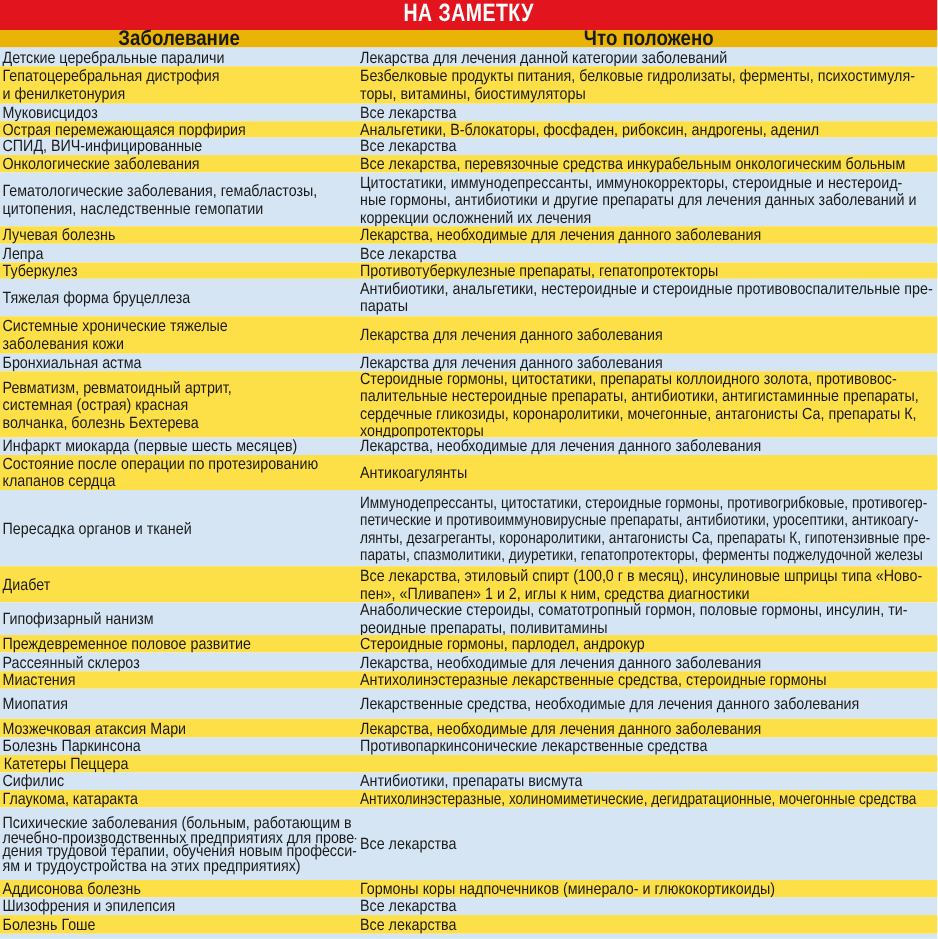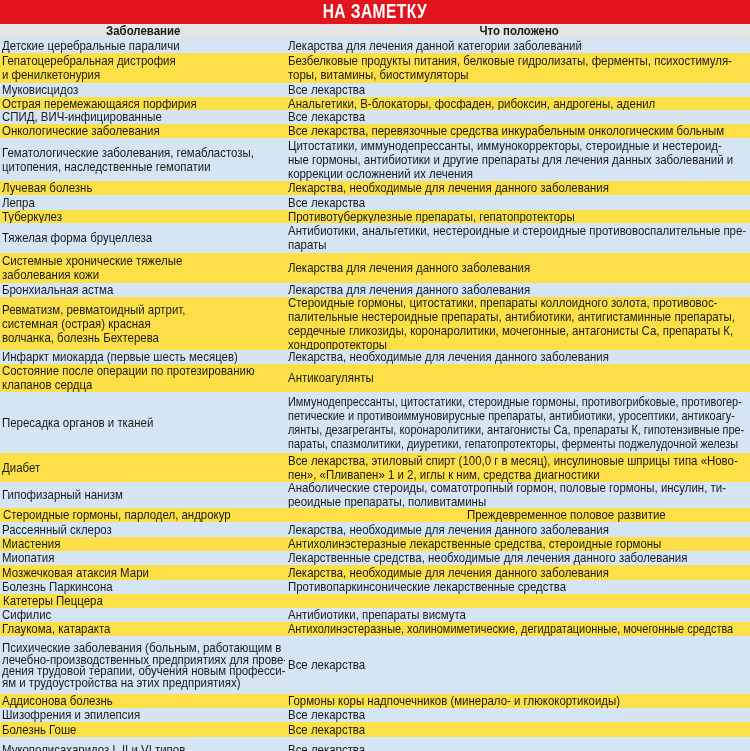--- a/index.html
+++ b/index.html
@@ -1,19 +1,19 @@
 <!DOCTYPE html>
 <html><head>
 <meta charset="utf-8">
 <style>
   html, body { margin: 0; padding: 0; background: #ffffff; }
   body { width: 750px; height: 751px; overflow: hidden; font-family: "Liberation Sans", sans-serif; color: #1a1a1a; }
   .banner { height: 24px; background: #e2151f; display: flex; align-items: flex-start; justify-content: center; }
   .banner-title { color: #fff; font-weight: bold; font-size: 20px; letter-spacing: 0.5px; transform: scaleX(0.78); display: inline-block; }
-  .hdr { display: flex; height: 14px; background: #e5e5e5; font-weight: bold; font-size: 13px; line-height: 14px; }
+  .hdr { display: flex; height: 14px; background: #eab308; font-weight: bold; font-size: 17px; line-height: 14px; }
   .hdr .c1 { width: 285px; text-align: center; }
   .hdr .c2 { width: 465px; text-align: center; }
   .hdr span { display: inline-block; transform: scaleX(0.88); }
   .row { display: flex; }
   .row.b { background: #d5e5f3; }
   .row.w { background: #fde047; }
   .cell { display: flex; flex-direction: column; justify-content: center; overflow: hidden; }
   .c1 { width: 285px; padding-left: 2px; box-sizing: border-box; }
   .c2 { width: 465px; padding-left: 3px; box-sizing: border-box; }
   .ln { display: block; white-space: nowrap; font-size: 13px; line-height: 14px; transform: scaleX(0.88); transform-origin: 0 50%; }
@@ -216,47 +216,47 @@
     <div class="cell c1">
         <span class="ln">Гипофизарный нанизм</span>
       </div>
     <div class="cell c2">
       <span class="ln">Анаболические стероиды, соматотропный гормон, половые гормоны, инсулин, ти-</span>
       <span class="ln">реоидные препараты, поливитамины</span>
     </div>
   </div>
 
   <div class="row w" style="height:14px">
+    <div class="cell c1">
+        <span class="ln">Преждевременное половое развитие</span>
+      </div>
     <div class="cell c2">
         <span class="ln">Стероидные гормоны, парлодел, андрокур</span>
       </div>
-    <div class="cell c1">
-        <span class="ln">Преждевременное половое развитие</span>
-      </div>
   </div>
 
   <div class="row b" style="height:15px">
     <div class="cell c1">
         <span class="ln">Рассеянный склероз</span>
       </div>
     <div class="cell c2">
         <span class="ln">Лекарства, необходимые для лечения данного заболевания</span>
       </div>
   </div>
 
   <div class="row w" style="height:14px">
     <div class="cell c1">
         <span class="ln">Миастения</span>
       </div>
     <div class="cell c2">
         <span class="ln">Антихолинэстеразные лекарственные средства, стероидные гормоны</span>
       </div>
   </div>
 
-  <div class="row b" style="height:14px">
+  <div class="row b" style="height:24px">
     <div class="cell c1">
         <span class="ln">Миопатия</span>
       </div>
     <div class="cell c2">
         <span class="ln">Лекарственные средства, необходимые для лечения данного заболевания</span>
       </div>
   </div>
 
   <div class="row w" style="height:15px">
     <div class="cell c1">

